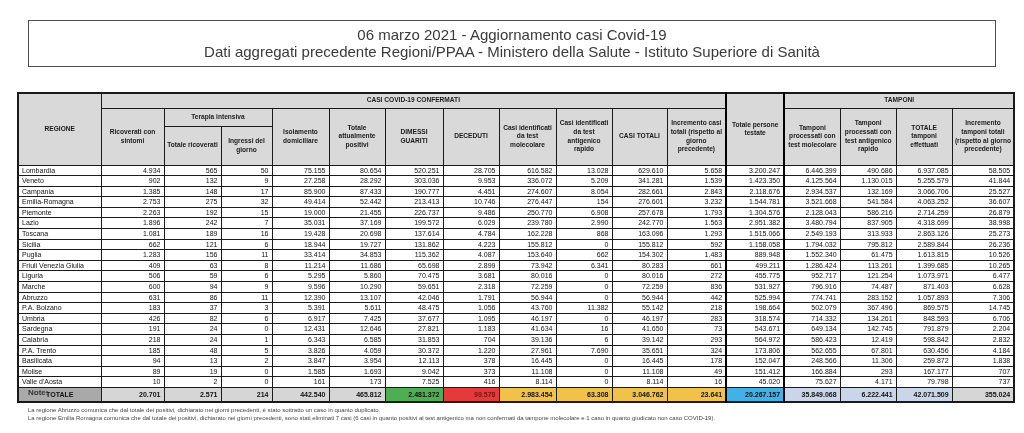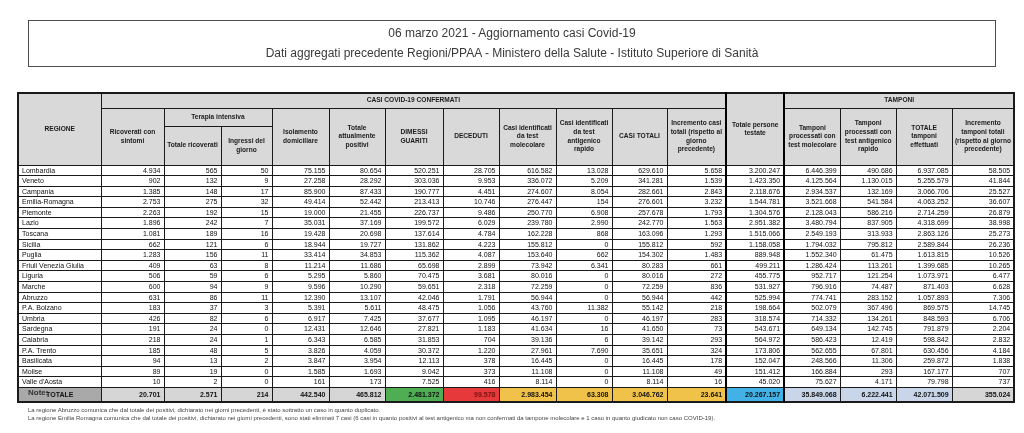--- a/index.html
+++ b/index.html
@@ -5,21 +5,21 @@
   * { box-sizing: border-box; margin: 0; padding: 0; }
   html, body { width: 1024px; height: 433px; background: #ffffff; overflow: hidden; }
   body { font-family: "Liberation Sans", sans-serif; position: relative; }
 
   .title-box {
     position: absolute; left: 28px; top: 20px; width: 968px; height: 47px;
     border: 1px solid #4d4d4d; background: #ffffff;
     display: flex; flex-direction: column; justify-content: space-between;
     padding: 6px 0 7px 0; text-align: center;
   }
-  .title-line { font-size: 12px; color: #3a3a3a; line-height: 1; }
+  .title-line { font-size: 15px; color: #3a3a3a; line-height: 1; }
 
   table.covid {
     position: absolute; left: 17px; top: 92px; width: 996px;
     border-collapse: collapse; table-layout: fixed;
     border: 2px solid #1a1a1a;
   }
   .covid th, .covid td {
     border: 1px solid #1a1a1a; overflow: hidden; white-space: nowrap;
   }
   .covid thead th {

